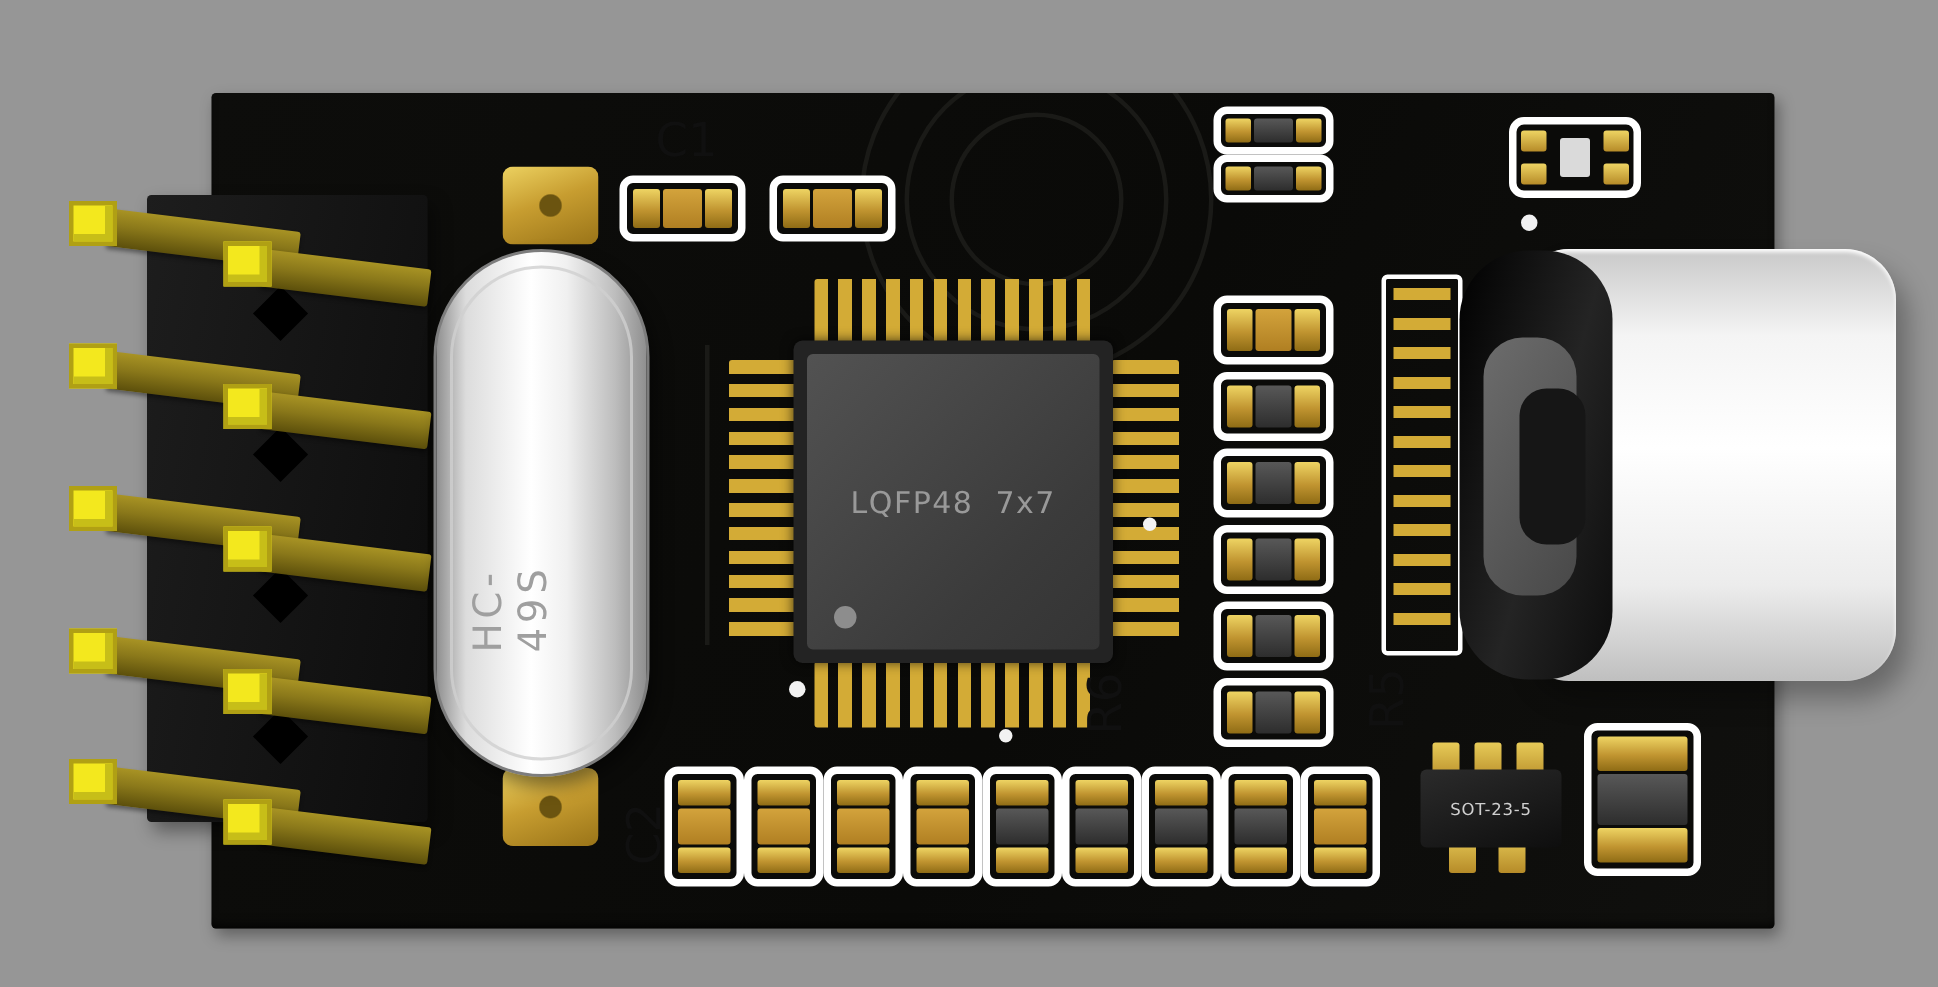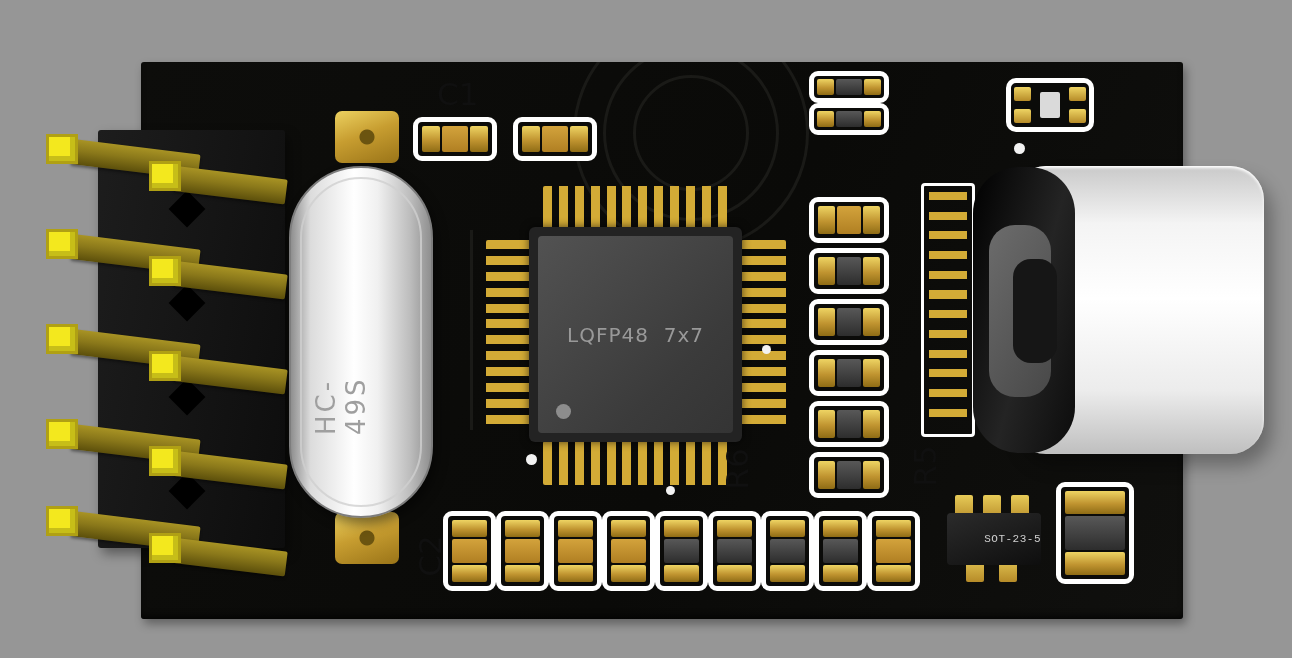--- a/index.html
+++ b/index.html
@@ -106,22 +106,22 @@
   .usb-tongue { position:absolute; left:989px; top:225px; width:62px; height:172px; border-radius:26px;
     background:linear-gradient(120deg,#6c6c6c,#484848); }
   .usb-cavity { position:absolute; left:1013px; top:259px; width:44px; height:104px; border-radius:18px;
     background:#161616; }
 
   .spin { position:absolute; width:18px; height:26px; border-radius:2px;
     background:linear-gradient(180deg,#e7cb58,#b68b28); }
   .sot {
     position:absolute; left:947px; top:513px; width:94px; height:52px; border-radius:4px;
     background:linear-gradient(160deg,#2b2b2b,#0e0e0e);
-    display:flex; align-items:center; justify-content:flex-end;
-    color:#cfcfcf; font-size:11px; letter-spacing:.5px;font-family:Liberation Mono, monospace;
+    display:flex; align-items:center; justify-content:center;
+    color:#cfcfcf; font-size:11px; letter-spacing:.5px;
   }
   .via { position:absolute; border-radius:50%; background:#f2f2f2; }
 </style>
 </head>
 <body>
 
 <div class="scene">
 
   <div class="board">
     <div class="trace" style="left:492px;top:13px;width:110px;height:110px;"></div>

